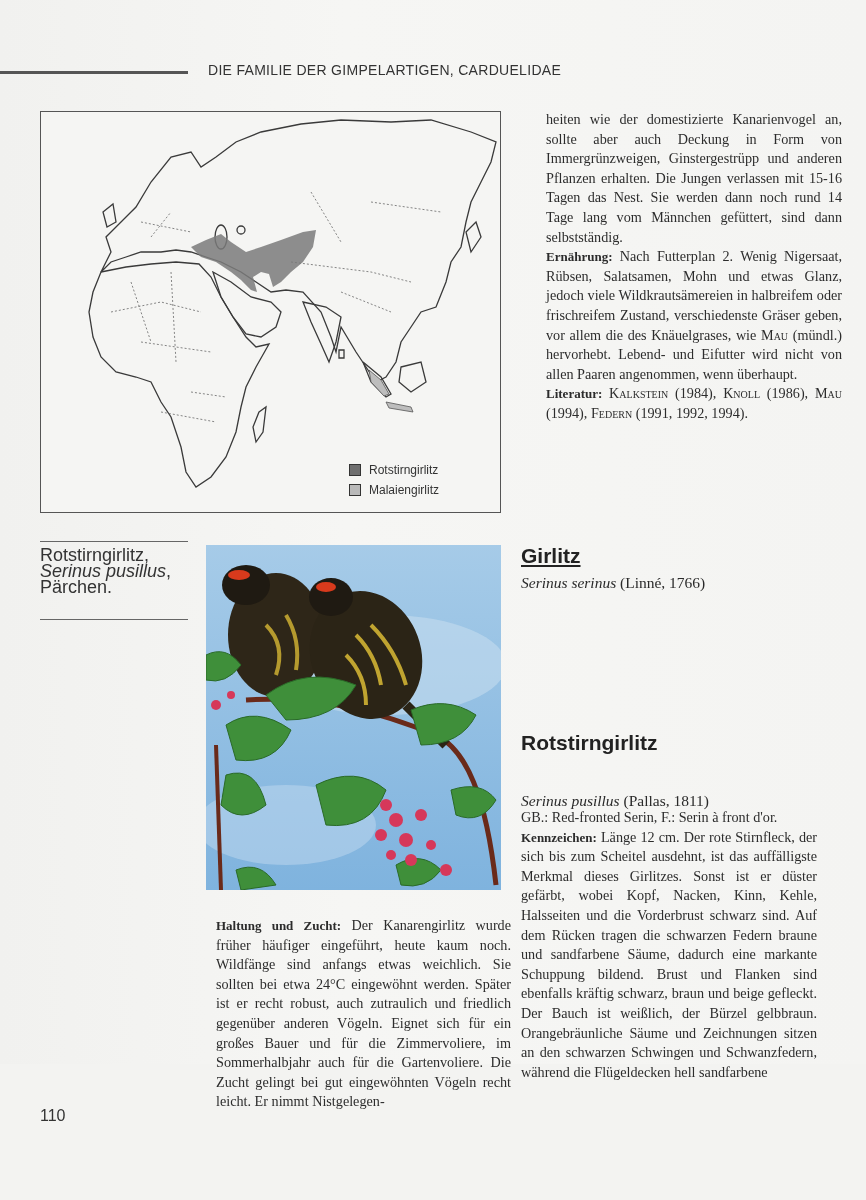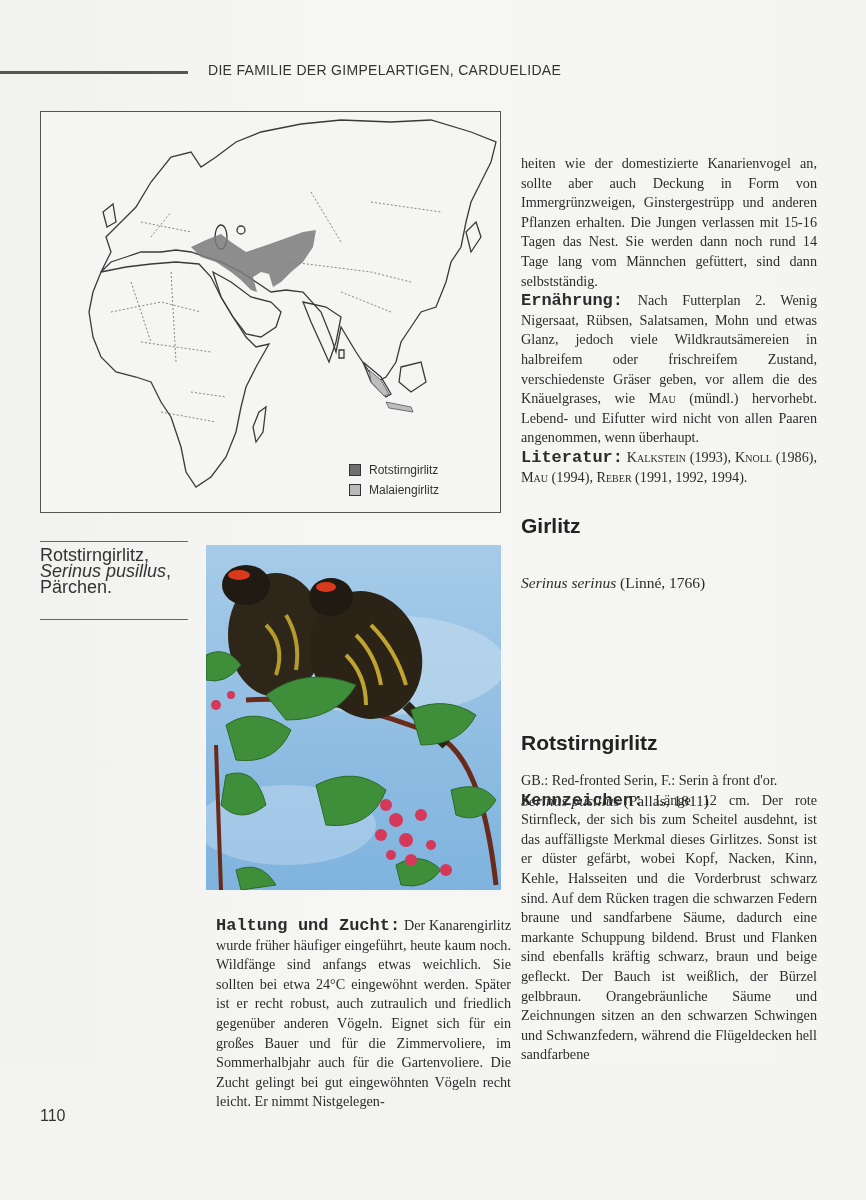--- a/index.html
+++ b/index.html
@@ -19,24 +19,24 @@
   .legend-row { display:flex; align-items:center; height:20px; }
   .swatch { width:10px; height:10px; border:1.5px solid #333; margin-right:8px; }
 
   .caption-box { position:absolute; left:40px; top:541px; width:148px; border-top:1.5px solid #666; border-bottom:1.5px solid #666; padding:5px 0 24px 0; font-family:"Liberation Sans", sans-serif; font-size:18px; line-height:16px; color:#333; }
   .caption-box i { font-style:italic; }
 
   .photo { position:absolute; left:206px; top:545px; width:295px; height:345px; overflow:hidden; background:#9cc4e4; }
 
   .col { position:absolute; font-size:14.2px; line-height:19.6px; text-align:justify; color:#2c2c2c; }
   .col p { margin:0; }
-  .b { font-family:Liberation Mono, monospace; font-weight:bold; font-size:17px; }
+  .b { font-family:Liberation Serif, serif; font-weight:bold; font-size:13px; }
   .sc { font-variant:small-caps; }
   .left-col { left:216px; top:916px; width:295px; }
-  .right-col { left:521px; top:110px; width:296px;margin-top:44px; }
+  .right-col { left:546px; top:110px; width:296px; }
 
   .species-title { position:absolute; left:521px; font-family:"Liberation Sans", sans-serif; font-weight:bold; font-size:21px; color:#222; }
   .species-sci { position:absolute; left:521px; font-family:Liberation Serif, serif; font-size:15.5px; color:#2a2a2a;margin-top:32px; }
   .species-sci i { font-style:italic; }
 
   .page-number { position:absolute; left:40px; top:1107px; font-family:"Liberation Sans", sans-serif; font-size:16px; color:#333; }
 </style>
 </head>
 <body>
 
@@ -146,29 +146,29 @@
     </svg>
   </div>
 
   <div class="col left-col">
     <p><span class="b">Haltung und Zucht:</span><span> Der Kanarengirlitz wurde früher häufiger eingeführt, heute kaum noch. Wildfänge sind anfangs etwas weichlich. Sie sollten bei etwa 24°C eingewöhnt werden. Später ist er recht robust, auch zutraulich und friedlich gegenüber anderen Vögeln. Eignet sich für ein großes Bauer und für die Zimmervoliere, im Sommerhalbjahr auch für die Gartenvoliere. Die Zucht gelingt bei gut eingewöhnten Vögeln recht leicht. Er nimmt Nistgelegen-</span></p>
   </div>
 
   <div class="col right-col">
     <p>heiten wie der domestizierte Kanarienvogel an, sollte aber auch Deckung in Form von Immergrünzweigen, Ginstergestrüpp und anderen Pflanzen erhalten. Die Jungen verlassen mit 15-16 Tagen das Nest. Sie werden dann noch rund 14 Tage lang vom Männchen gefüttert, sind dann selbstständig.</p>
     <p><span class="b">Ernährung:</span><span> Nach Futterplan 2. Wenig Nigersaat, Rübsen, Salatsamen, Mohn und etwas Glanz, jedoch viele Wildkrautsämereien in halbreifem oder frischreifem Zustand, verschiedenste Gräser geben, vor allem die des Knäuelgrases, wie </span><span class="sc">Mau</span><span> (mündl.) hervorhebt. Lebend- und Eifutter wird nicht von allen Paaren angenommen, wenn überhaupt.</span></p>
-    <p><span class="b">Literatur:</span> <span class="sc">Kalkstein</span><span> (1993), </span><span class="sc">Knoll</span><span> (1986), </span><span class="sc">Mau</span><span> (1994), </span><span class="sc">Reber</span><span> (1991, 1992, 1994).</span></p>
+    <p><span class="b">Literatur:</span> <span class="sc">Kalkstein</span><span> (1984), </span><span class="sc">Knoll</span><span> (1986), </span><span class="sc">Mau</span><span> (1994), </span><span class="sc">Federn</span><span> (1991, 1992, 1994).</span></p>
   </div>
 
-  <div class="species-title" style="top:514px;">Girlitz</div>
+  <div class="species-title" style="top:544px;text-decoration:underline;">Girlitz</div>
   <div class="species-sci" style="top:542px;"><i>Serinus serinus</i><span> (Linné, 1766)</span></div>
   <div class="col" style="left:521px; top:580px; width:296px;">
   </div>
 
   <div class="species-title" style="top:731px;">Rotstirngirlitz</div>
   <div class="species-sci" style="top:760px;"><i>Serinus pusillus</i><span> (Pallas, 1811)</span></div>
-  <div class="col" style="left:521px; top:771px; width:296px;">
+  <div class="col" style="left:521px; top:808px; width:296px;">
     <p>GB.: Red-fronted Serin, F.: Serin à front d'or.</p>
     <p><span class="b">Kennzeichen:</span><span> Länge 12 cm. Der rote Stirnfleck, der sich bis zum Scheitel ausdehnt, ist das auffälligste Merkmal dieses Girlitzes. Sonst ist er düster gefärbt, wobei Kopf, Nacken, Kinn, Kehle, Halsseiten und die Vorderbrust schwarz sind. Auf dem Rücken tragen die schwarzen Federn braune und sandfarbene Säume, dadurch eine markante Schuppung bildend. Brust und Flanken sind ebenfalls kräftig schwarz, braun und beige gefleckt. Der Bauch ist weißlich, der Bürzel gelbbraun. Orangebräunliche Säume und Zeichnungen sitzen an den schwarzen Schwingen und Schwanzfedern, während die Flügeldecken hell sandfarbene</span></p>
   </div>
 
   <div class="page-number">110</div>
 </div>
 
 </body></html>

